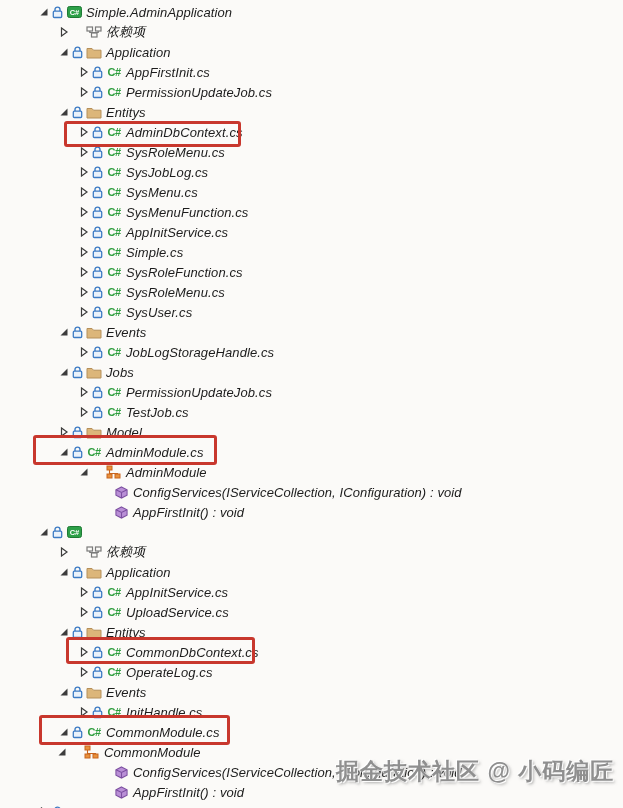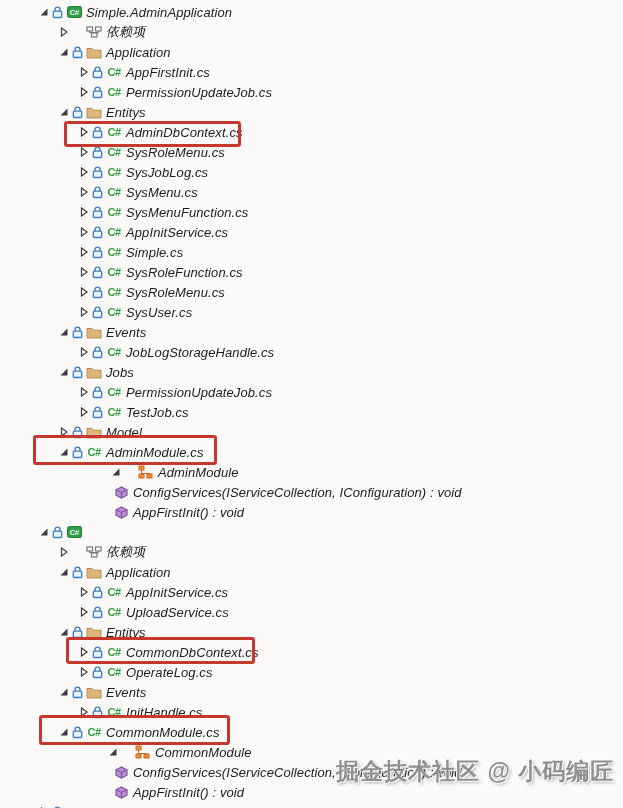--- a/index.html
+++ b/index.html
@@ -437,21 +437,21 @@
           <svg width="11" height="13" viewBox="0 0 11 13">
             <path d="M3 5.2 V3.6 a2.5 2.5 0 0 1 5 0 V5.2" fill="none" stroke="#3D7BC4" stroke-width="1.4"></path>
             <rect x="1.3" y="5.2" width="8.4" height="6.3" rx="1" fill="#EAF2FB" stroke="#3D7BC4" stroke-width="1.3"></rect>
           </svg>
         </span>
         <span class="ic">
           <span class="cs-glyph" style="color:#2E9E3E">C#</span>
         </span>
         <span class="lb">AdminModule.cs</span>
       </div>
-      <div class="row" style="padding-left: 108px;">
+      <div class="row" style="padding-left: 76px;">
         <span class="tw">
           <svg width="10" height="10" viewBox="0 0 10 10">
             <path d="M8.5 1.5 L8.5 8.5 L1.5 8.5 Z" fill="#3C3C3C"></path>
           </svg>
         </span>
         <span class="lk"></span>
         <span class="ic">
           <svg width="16" height="14" viewBox="0 0 16 14">
             <path d="M3.5 5 v6 M3.5 8.5 h8 v2" stroke="#C8641E" fill="none" stroke-width="1.1"></path>
             <g fill="#E8913C" stroke="#C8641E" stroke-width="1">
@@ -673,21 +673,21 @@
           <svg width="11" height="13" viewBox="0 0 11 13">
             <path d="M3 5.2 V3.6 a2.5 2.5 0 0 1 5 0 V5.2" fill="none" stroke="#3D7BC4" stroke-width="1.4"></path>
             <rect x="1.3" y="5.2" width="8.4" height="6.3" rx="1" fill="#EAF2FB" stroke="#3D7BC4" stroke-width="1.3"></rect>
           </svg>
         </span>
         <span class="ic">
           <span class="cs-glyph" style="color:#2E9E3E">C#</span>
         </span>
         <span class="lb">CommonModule.cs</span>
       </div>
-      <div class="row" style="padding-left: 105px;">
+      <div class="row" style="padding-left: 54px;">
         <span class="tw">
           <svg width="10" height="10" viewBox="0 0 10 10">
             <path d="M8.5 1.5 L8.5 8.5 L1.5 8.5 Z" fill="#3C3C3C"></path>
           </svg>
         </span>
         <span class="lk"></span>
         <span class="ic">
           <svg width="16" height="14" viewBox="0 0 16 14">
             <path d="M3.5 5 v6 M3.5 8.5 h8 v2" stroke="#C8641E" fill="none" stroke-width="1.1"></path>
             <g fill="#E8913C" stroke="#C8641E" stroke-width="1">

